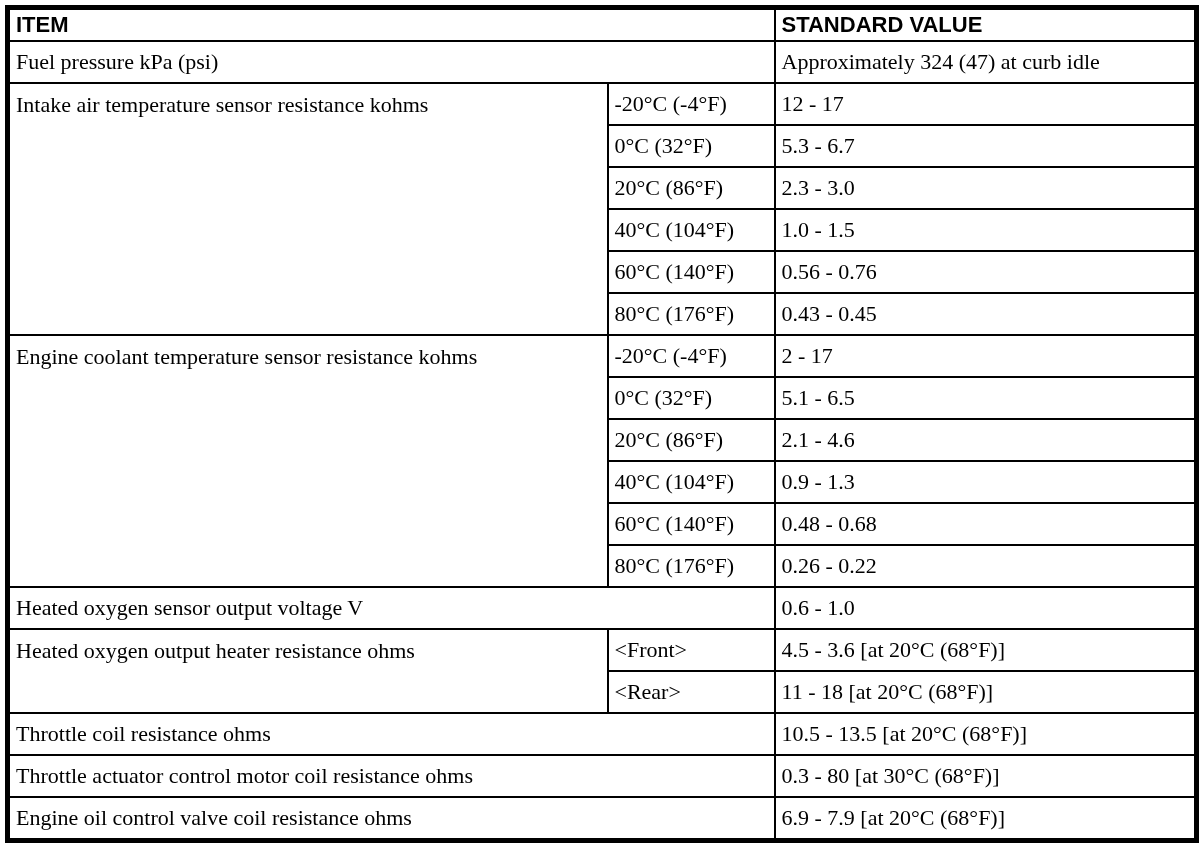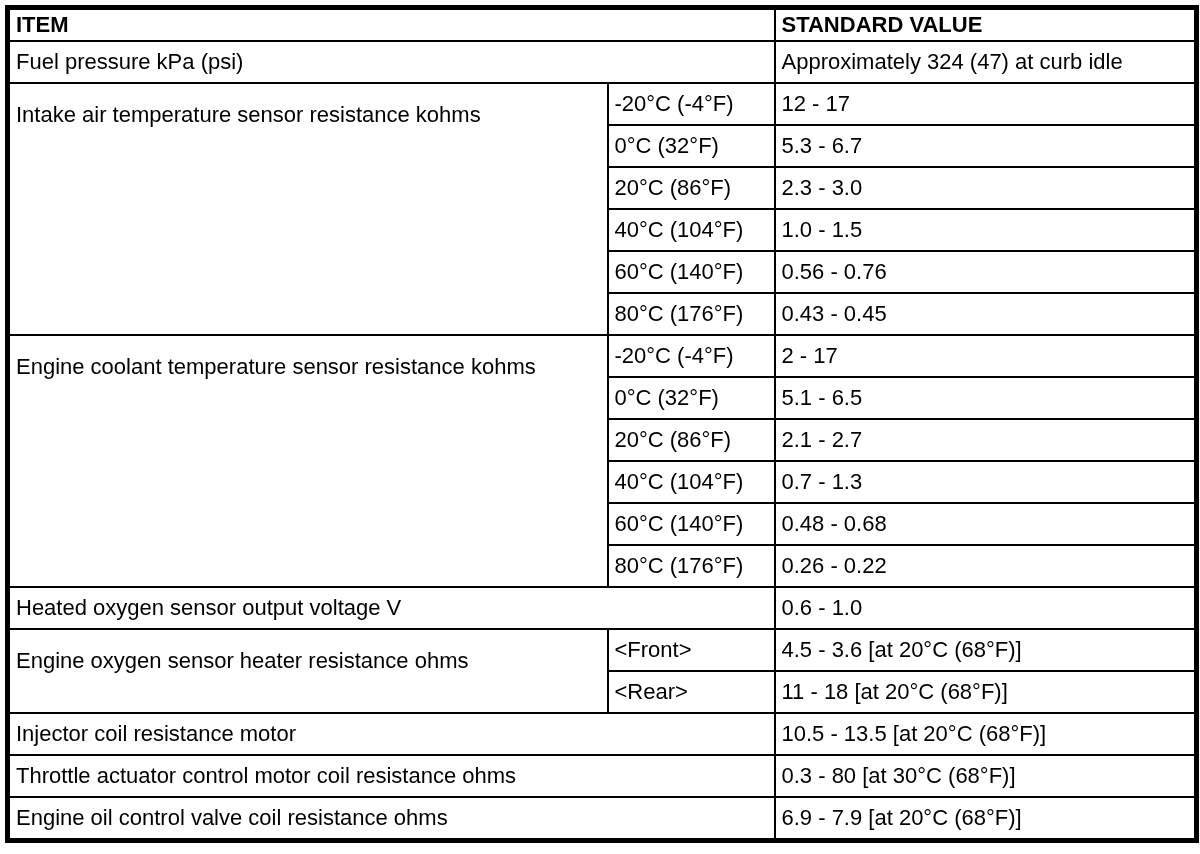--- a/index.html
+++ b/index.html
@@ -39,24 +39,25 @@
     overflow: hidden;
   }
   .spec-table th {
     font-weight: bold;
     height: 30px;
     margin-top: 32px;
   }
   .spec-table td {
     font-weight: normal;
     height: 40px;
+    font-family: Liberation Serif, serif;
   }
   .spec-table td.item-span {
     vertical-align: top;
-    padding-top: 19px;
+    padding-top: 9px;
   }
 </style>
 </head>
 <body>
 
 <div class="page">
   <table class="spec-table">
     <colgroup>
       <col class="c1">
         <col class="c2">
@@ -104,52 +105,52 @@
       <td rowspan="6" class="item-span">Engine coolant temperature sensor resistance kohms</td>
       <td>-20°C (-4°F)</td>
       <td>2 - 17</td>
     </tr>
     <tr>
       <td>0°C (32°F)</td>
       <td>5.1 - 6.5</td>
     </tr>
     <tr>
       <td>20°C (86°F)</td>
-      <td>2.1 - 2.7</td>
+      <td>2.1 - 4.6</td>
     </tr>
     <tr>
       <td>40°C (104°F)</td>
-      <td>0.7 - 1.3</td>
+      <td>0.9 - 1.3</td>
     </tr>
     <tr>
       <td>60°C (140°F)</td>
       <td>0.48 - 0.68</td>
     </tr>
     <tr>
       <td>80°C (176°F)</td>
       <td>0.26 - 0.22</td>
     </tr>
 
     <tr>
       <td colspan="2">Heated oxygen sensor output voltage V</td>
       <td>0.6 - 1.0</td>
     </tr>
 
     <tr>
-      <td rowspan="2" class="item-span">Engine oxygen sensor heater resistance ohms</td>
+      <td rowspan="2" class="item-span">Heated oxygen output heater resistance ohms</td>
       <td>&lt;Front&gt;</td>
       <td>4.5 - 3.6 [at 20°C (68°F)]</td>
     </tr>
     <tr>
       <td>&lt;Rear&gt;</td>
       <td>11 - 18 [at 20°C (68°F)]</td>
     </tr>
 
     <tr>
-      <td colspan="2">Injector coil resistance motor</td>
+      <td colspan="2">Throttle coil resistance ohms</td>
       <td>10.5 - 13.5 [at 20°C (68°F)]</td>
     </tr>
 
     <tr>
       <td colspan="2">Throttle actuator control motor coil resistance ohms</td>
       <td>0.3 - 80 [at 30°C (68°F)]</td>
     </tr>
 
     <tr>
       <td colspan="2">Engine oil control valve coil resistance ohms</td>

